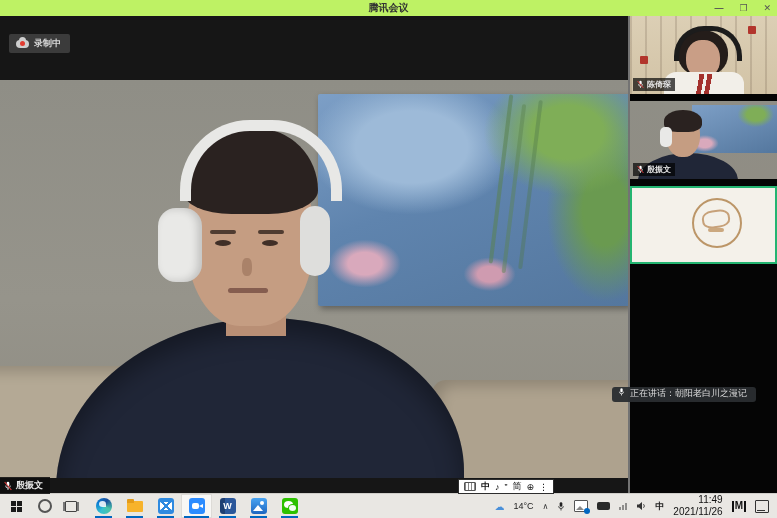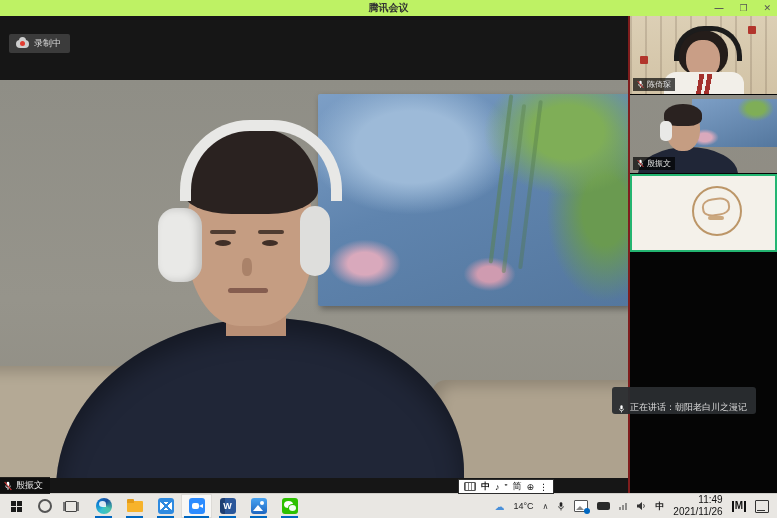--- a/index.html
+++ b/index.html
@@ -6,21 +6,21 @@
     font-family:"Liberation Sans","DejaVu Sans",sans-serif;background:#000;}
 
   
   .titlebar{position:absolute;left:0;top:0;width:777px;height:16px;background:#bef264;
     border-bottom:1px solid #d7d7d7;display:flex;align-items:center;justify-content:center;font-weight:bold;}
   .titlebar .title{font-size:10px;color:#333;}
   .win-controls{position:absolute;right:6px;top:0;height:16px;display:flex;align-items:center;gap:16px;}
   .win-controls span{font-size:9px;color:#555;cursor:default;line-height:16px;}
 
   
-  .app{position:absolute;left:0;top:16px;width:777px;height:478px;background:#7f1d1d;}
+  .app{position:absolute;left:0;top:16px;width:777px;height:478px;background:#737373;font-weight:bold;}
 
   .main-area{position:absolute;left:0;top:0;width:628px;height:478px;background:#161616;overflow:hidden;}
 
   .recording-badge{position:absolute;left:9px;top:18px;z-index:6;background:#3b3b3b;color:#d8d8d8;
     font-size:9px;padding:3px 9px 3px 7px;border-radius:2px;display:flex;align-items:center;gap:5px;}
   .cloud{position:relative;width:13px;height:8px;background:#cfcfcf;border-radius:5px;}
   .cloud::before{content:"";position:absolute;left:3px;top:-3px;width:7px;height:7px;background:#cfcfcf;border-radius:50%;}
   .cloud .dot{position:absolute;left:4px;top:1px;width:5px;height:5px;background:#e03c31;border-radius:50%;z-index:2;}
 
   
@@ -58,21 +58,21 @@
     border-radius:70px 70px 0 0;}
   .hp-cup-l{position:absolute;left:158px;top:128px;width:44px;height:74px;background:#e9e9e7;border-radius:18px;
     box-shadow:inset -4px 0 8px rgba(0,0,0,.18);}
   .hp-cup-r{position:absolute;left:300px;top:126px;width:30px;height:70px;background:#dededc;border-radius:16px;}
 
   .name-tag{position:absolute;left:0;top:461px;z-index:6;background:rgba(15,15,15,.88);color:#e8e8e8;
     font-size:9px;padding:2px 7px 2px 4px;display:flex;align-items:center;gap:4px;}
 
   
   .sidebar{position:absolute;right:0;top:0;width:147px;height:478px;background:#050505;
-    display:flex;flex-direction:column;gap:1px;}
+    display:flex;flex-direction:column;gap:7px;}
   .thumb{position:relative;height:78px;overflow:hidden;background:#1d1d1d;flex:0 0 78px;}
   .thumb-label{position:absolute;left:3px;bottom:3px;background:rgba(0,0,0,.68);color:#e6e6e6;font-size:8px;
     padding:1px 4px;display:flex;align-items:center;gap:3px;max-width:134px;white-space:nowrap;overflow:hidden;z-index:4;}
 
   
   .scene-poster{position:absolute;inset:0;background:
       repeating-linear-gradient(90deg, rgba(70,50,35,.16) 0 2px, transparent 2px 15px),
       linear-gradient(180deg,#dccfb5,#d2c3a6);}
   .seal{position:absolute;width:8px;height:8px;background:#b2352c;border-radius:1px;}
   .p1-hair{position:absolute;left:48px;top:14px;width:50px;height:46px;background:#241d1a;border-radius:50% 50% 45% 45%;}
@@ -109,22 +109,22 @@
   .speaking-outline{position:absolute;inset:0;box-shadow:inset 0 0 0 2px #23b571;z-index:3;}
 
   .scene-plain{position:absolute;inset:0;background:#fbfbfa;}
   .photo-card{position:absolute;left:54px;top:6px;width:40px;height:56px;background:linear-gradient(180deg,#dfe4e8 0 55%,#f2f2f0 55%);
       border-radius:2px;box-shadow:0 0 3px rgba(0,0,0,.2);}
   .photo-head{position:absolute;left:13px;top:10px;width:15px;height:18px;background:#caa086;border-radius:46%;}
   .photo-hair{position:absolute;left:11px;top:6px;width:19px;height:11px;background:#2b2320;border-radius:45%;}
   .photo-shirt{position:absolute;left:6px;top:28px;width:28px;height:20px;background:#fdfdfc;border-radius:40% 40% 0 0;}
 
   
-  .speak-tip{position:absolute;left:612px;top:387px;height:27px;z-index:9;background:rgba(42,45,48,.95);
-    border-radius:3px;display:flex;align-items:flex-end;gap:5px;padding:0 9px 0 6px;color:#dcdcdc;font-size:9px;white-space:nowrap;}
+  .speak-tip{position:absolute;left:612px;top:387px;height:15px;z-index:9;background:rgba(42,45,48,.95);
+    border-radius:3px;display:flex;align-items:flex-start;gap:5px;padding:0 9px 0 6px;color:#dcdcdc;font-size:9px;white-space:nowrap;}
 
   
   .ime{position:absolute;left:458px;top:479px;height:13px;z-index:11;background:#fff;border:1px solid #2d2d2d;
     display:flex;align-items:center;gap:5px;padding:0 5px;font-size:9px;color:#111;}
   .kbd-icon{width:10px;height:7px;border:1px solid #555;border-radius:1px;
     background:repeating-linear-gradient(90deg,#888 0 1px,transparent 1px 3px);}
   .ime b{font-weight:bold;font-size:9px;}
 
   
   .taskbar{position:absolute;left:0;bottom:0;width:777px;height:24px;background:#e9e7e3;

